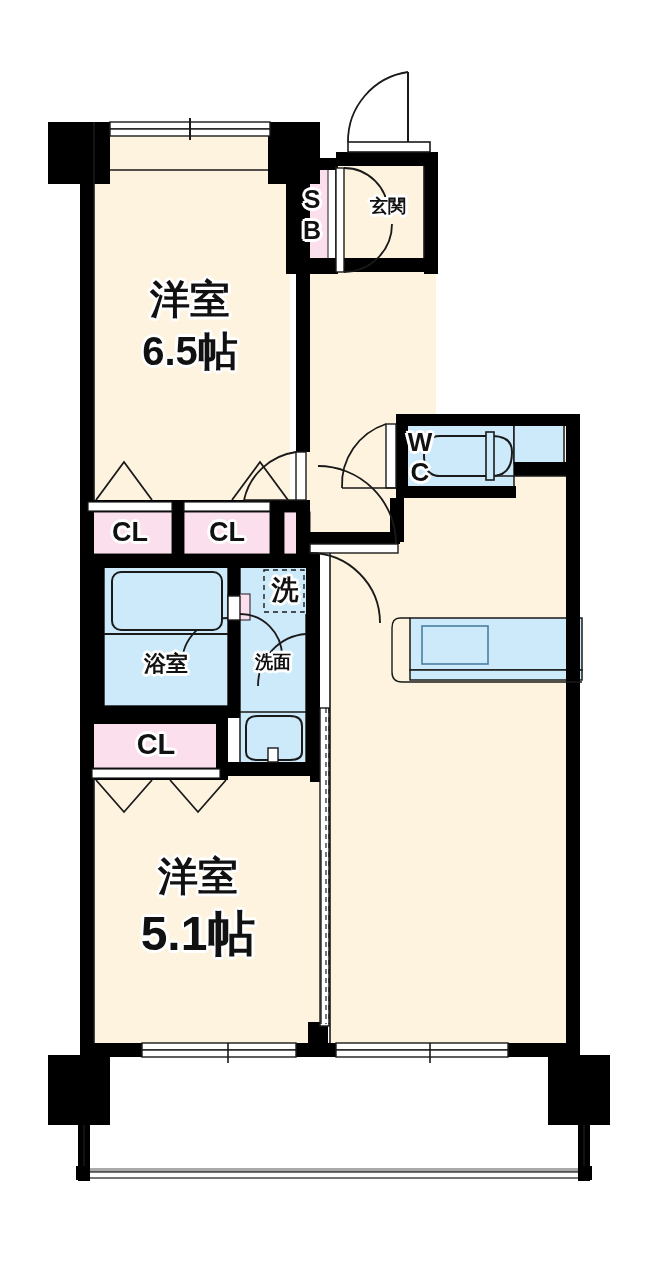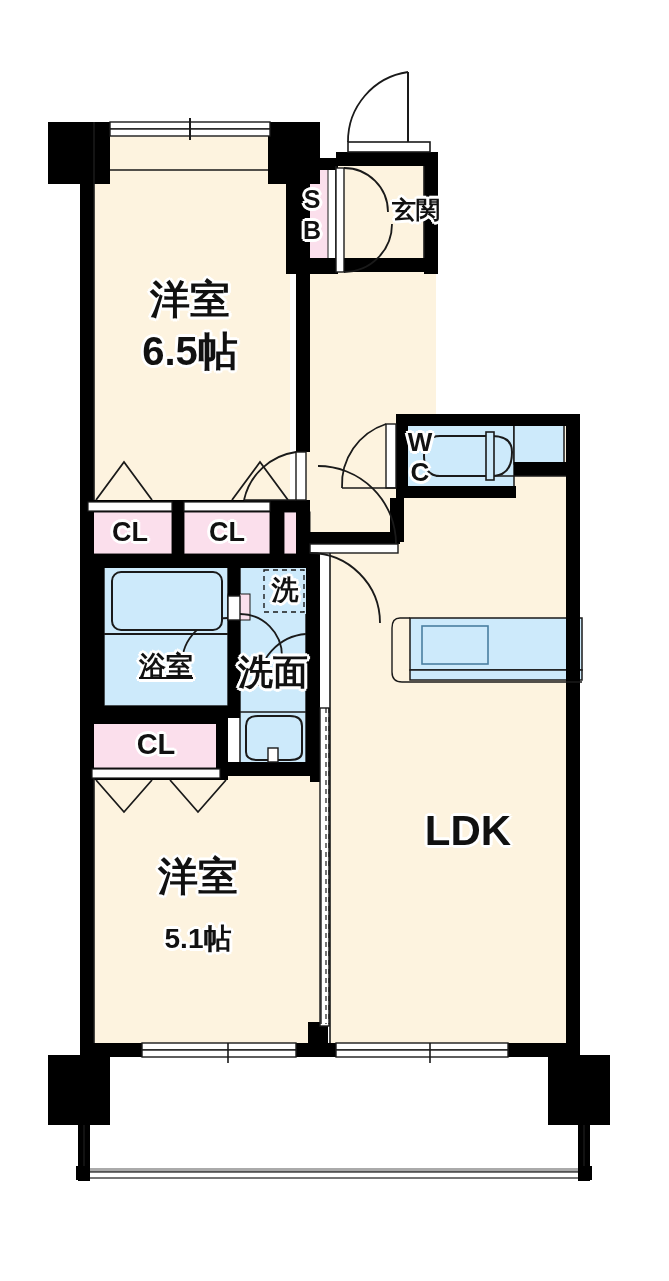--- a/index.html
+++ b/index.html
@@ -253,35 +253,34 @@
     <rect x="76" y="1166" width="14" height="14" fill="#000000"></rect>
     <rect x="578" y="1166" width="14" height="14" fill="#000000"></rect>
   </g>
 
 </svg>
 
   <div class="lbl" style="left:100px;top:278px;width:180px;font-size:40px;">洋室</div>
   <div class="lbl" style="left:100px;top:330px;width:180px;font-size:40px;">6.5帖</div>
 
   <div class="lbl" style="left:108px;top:855px;width:180px;font-size:40px;">洋室</div>
-  <div class="lbl" style="left:108px;top:908px;width:180px;font-size:28px;margin-top:16px;">5.1帖</div>
-
-  <div class="lbl" style="left:378px;top:808px;width:180px;font-size:42px;">LDK</div>
-
-  <div class="lbl" style="left:346px;top:197px;width:84px;font-size:24px;margin-left:28px;">玄関</div>
+  <div class="lbl" style="left:108px;top:908px;width:180px;font-size:48px;">5.1帖</div>
+
+
+  <div class="lbl" style="left:346px;top:197px;width:84px;font-size:18px;">玄関</div>
 
   <div class="lbl" style="left:296px;top:186px;width:32px;font-size:25px;">S</div>
   <div class="lbl" style="left:296px;top:217px;width:32px;font-size:25px;">B</div>
 
   <div class="lbl" style="left:404px;top:428px;width:32px;font-size:26px;">W</div>
   <div class="lbl" style="left:404px;top:458px;width:32px;font-size:26px;">C</div>
 
-  <div class="lbl" style="left:112px;top:652px;width:108px;font-size:27px;text-decoration:underline;">浴室</div>
-
-  <div class="lbl" style="left:238px;top:653px;width:70px;font-size:35px;">洗面</div>
+  <div class="lbl" style="left:112px;top:652px;width:108px;font-size:22px;">浴室</div>
+
+  <div class="lbl" style="left:238px;top:653px;width:70px;font-size:18px;">洗面</div>
 
   <div class="lbl" style="left:264px;top:576px;width:42px;font-size:27px;">洗</div>
 
   <div class="lbl" style="left:88px;top:518px;width:84px;font-size:27px;">CL</div>
   <div class="lbl" style="left:184px;top:518px;width:86px;font-size:27px;">CL</div>
   <div class="lbl" style="left:92px;top:729px;width:128px;font-size:29px;">CL</div>
 
 
 </div>
 

